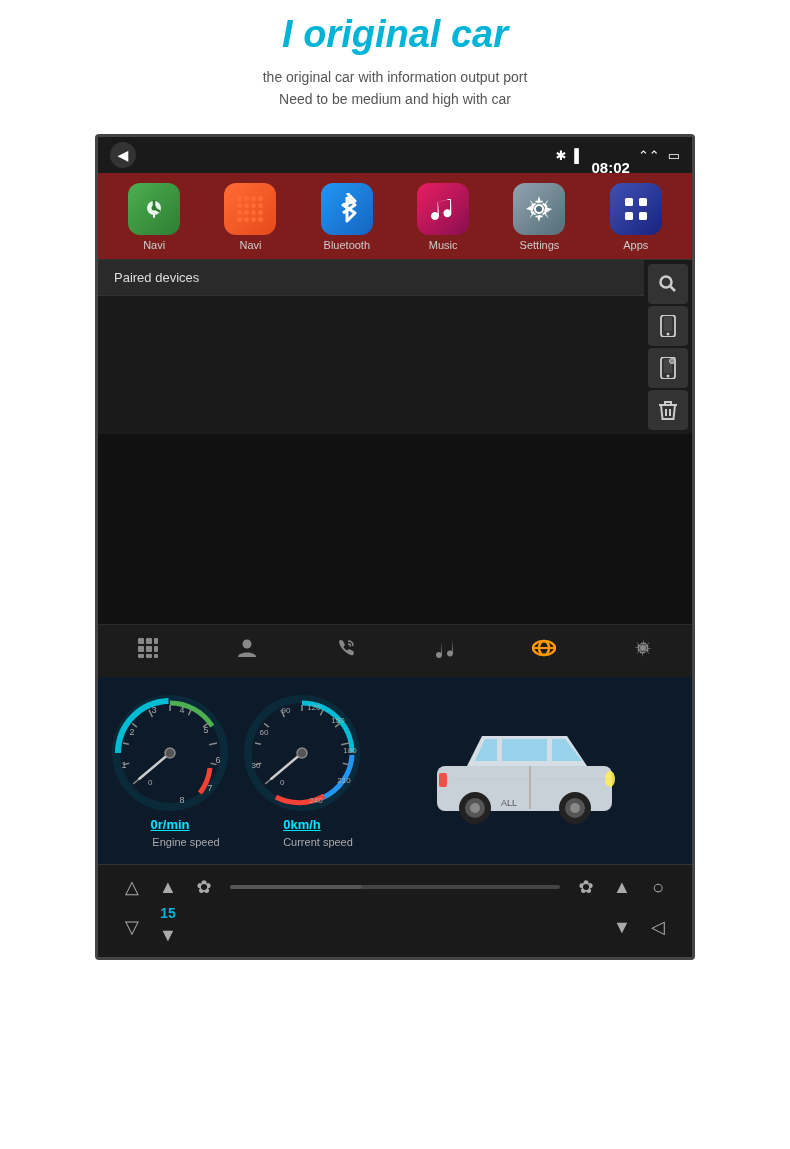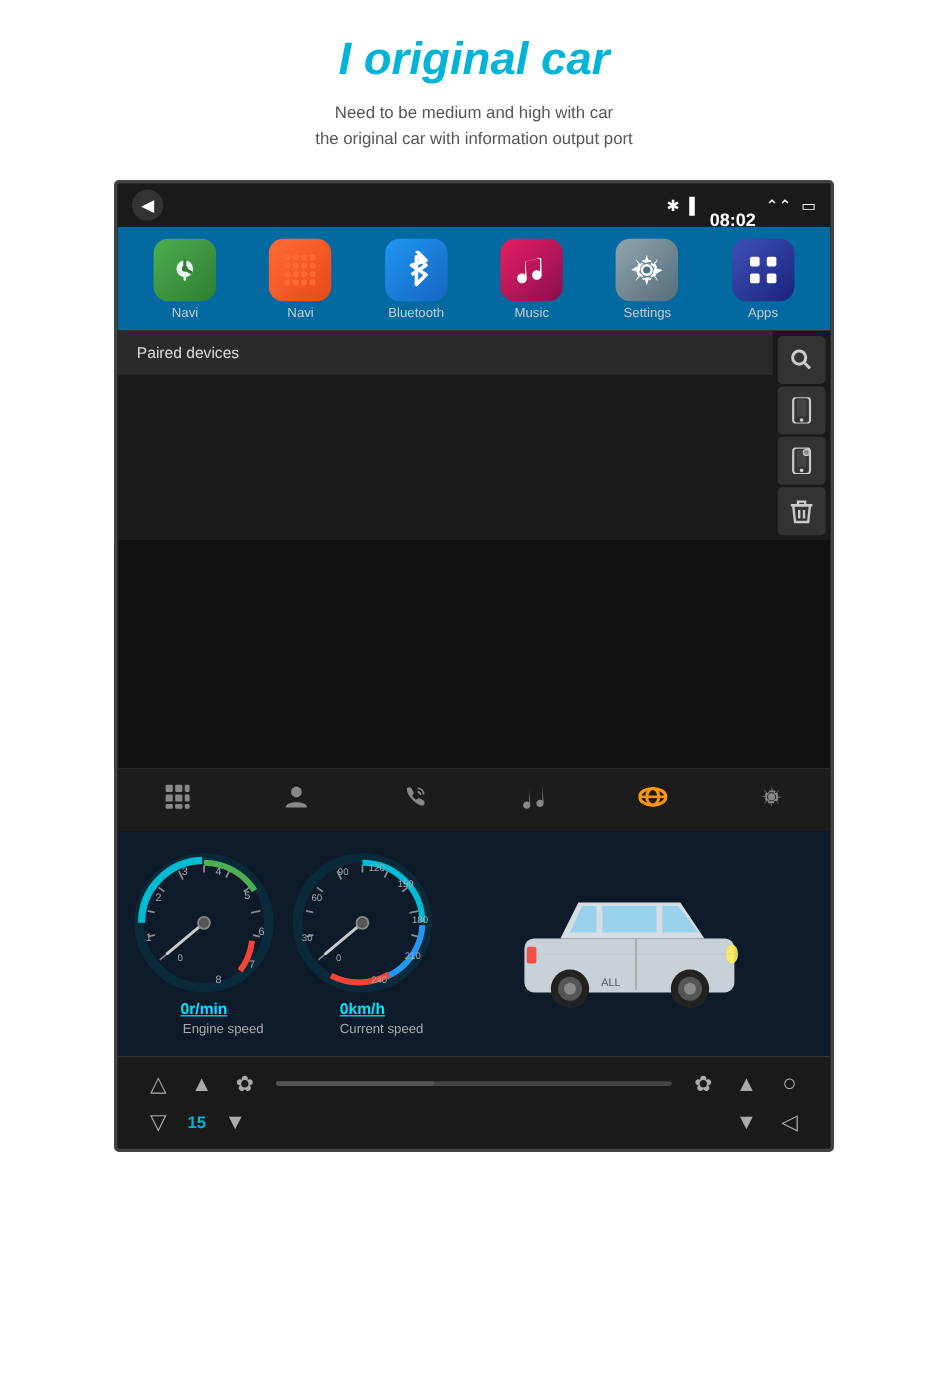--- a/index.html
+++ b/index.html
@@ -8,21 +8,21 @@
       min-height: 1149px;
       background: #fff;
       font-family: Arial, sans-serif;
       display: flex;
       flex-direction: column;
       align-items: center;
     }
 
     .page-title {
       text-align: left;
-      margin-top: 28px;
+      margin-top: 12px;
       margin-bottom: 8px;
     }
     .page-title h1 {
       color: #00b4d8;
       font-size: 38px;
       font-weight: bold;
       font-style: italic;
       line-height: 1.2;
     }
     .page-subtitle {
@@ -60,21 +60,21 @@
       background: #333;
       display: flex; align-items: center; justify-content: center;
       color: #fff;
       font-size: 14px;
     }
     .status-time { font-size: 15px; font-weight: bold; margin-top: 24px; }
     .status-icon { font-size: 13px; }
 
     
     .app-bar {
-      background: #0369a1;
+      background: #7f1d1d;
       display: flex;
       align-items: flex-end;
       justify-content: space-around;
       padding: 10px 8px 8px;
       border-bottom: 1px solid #333;
     }
     .app-item {
       display: flex;
       flex-direction: column;
       align-items: center;
@@ -247,22 +247,22 @@
     }
     .radio-dot { width: 5px; height: 5px; background: #ff6b35; border-radius: 50%; }
   </style>
 </head>
 <body>
 
 <div class="page-title">
   <h1>I original car</h1>
 </div>
 <div class="page-subtitle">
+  <div>the original car with information output port</div>
   <div>Need to be medium and high with car</div>
-  <div>the original car with information output port</div>
 </div>
 
 <div class="screen-container">
 
   <div class="status-bar">
     <div class="status-bar-left">
       <div class="back-btn">◀</div>
     </div>
     <div class="status-bar-right">
       <span class="status-icon">✱</span>
@@ -572,21 +572,21 @@
       <div class="nav-btn">✿</div>
       <div class="progress-bar-container">
         <div class="progress-bar-fill"></div>
       </div>
       <div class="nav-btn">✿</div>
       <div class="nav-btn">▲</div>
       <div class="nav-btn circle">○</div>
     </div>
     <div class="bottom-nav-row">
       <div class="nav-btn">▽</div>
-      <div style="display:flex;flex-direction:row;align-items:center">
+      <div style="display:flex;flex-direction:column;align-items:center">
         <div class="volume-num">15</div>
         <div class="nav-btn">▼</div>
       </div>
       <div style="flex:1"></div>
       <div class="nav-btn">▼</div>
       <div class="nav-btn">◁</div>
     </div>
   </div>
 
 </div>

